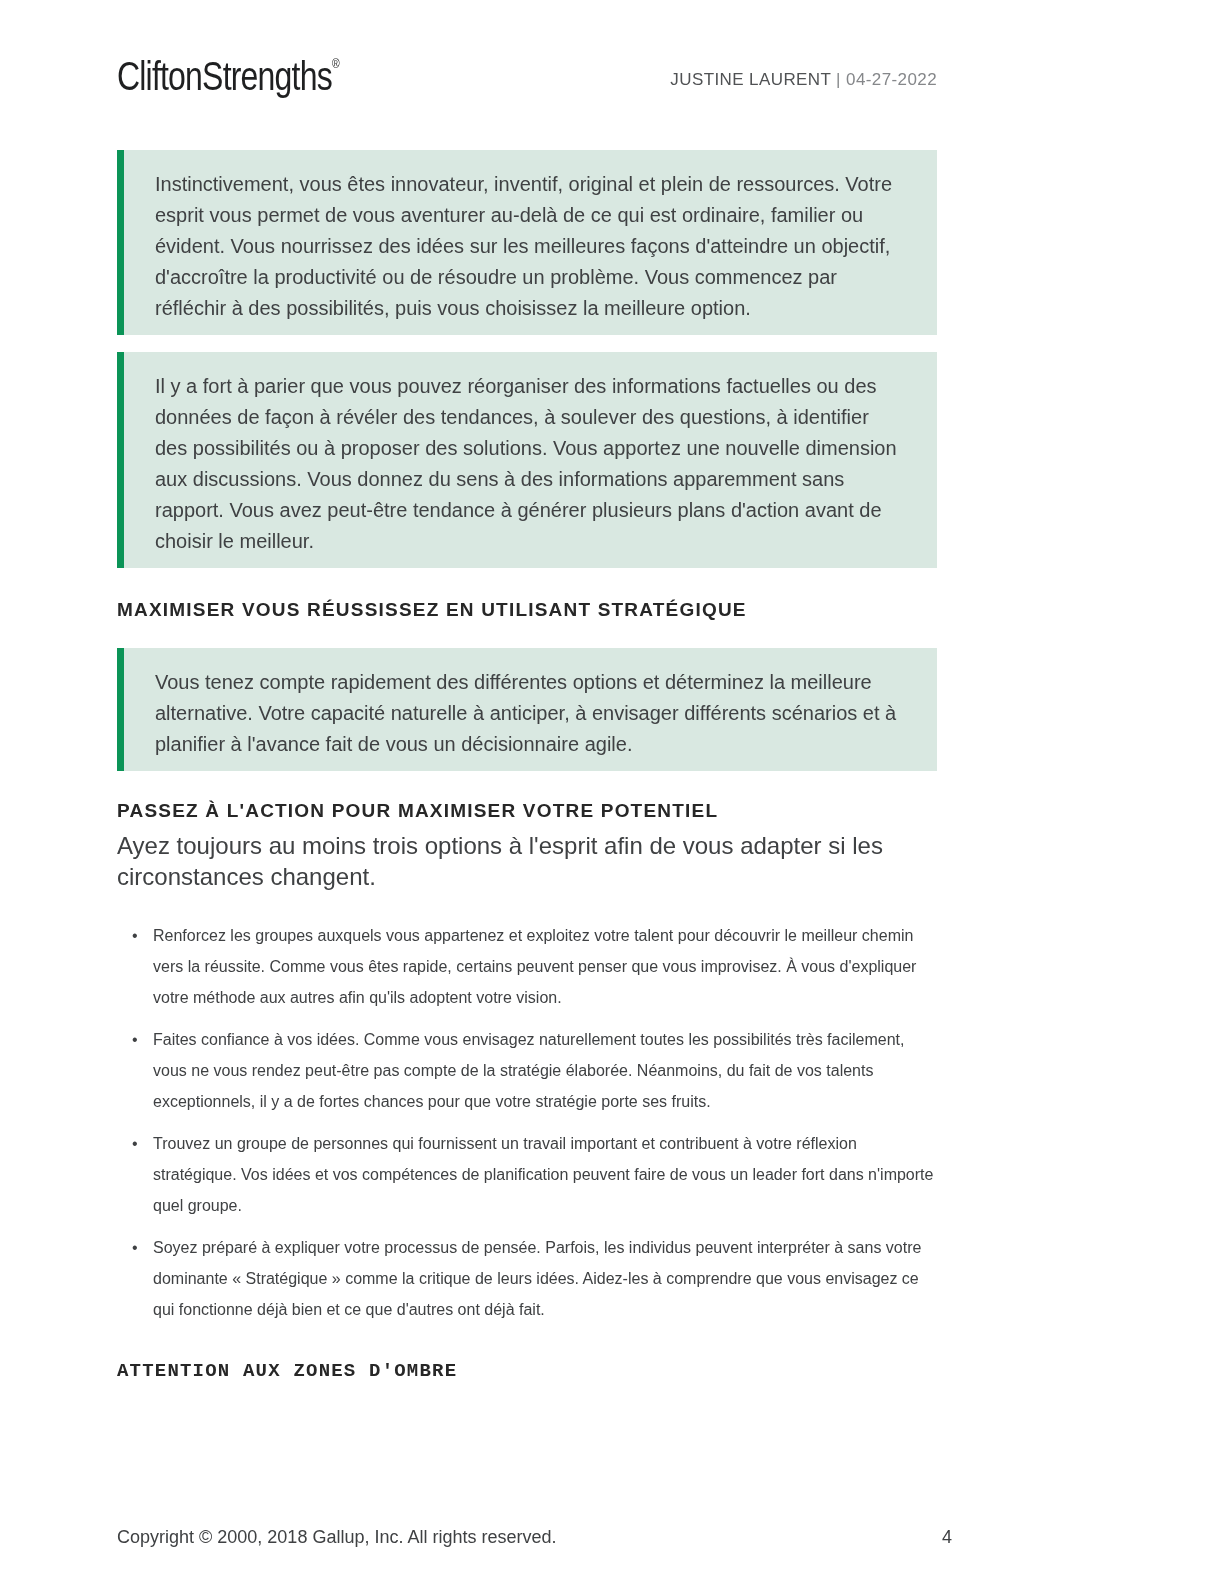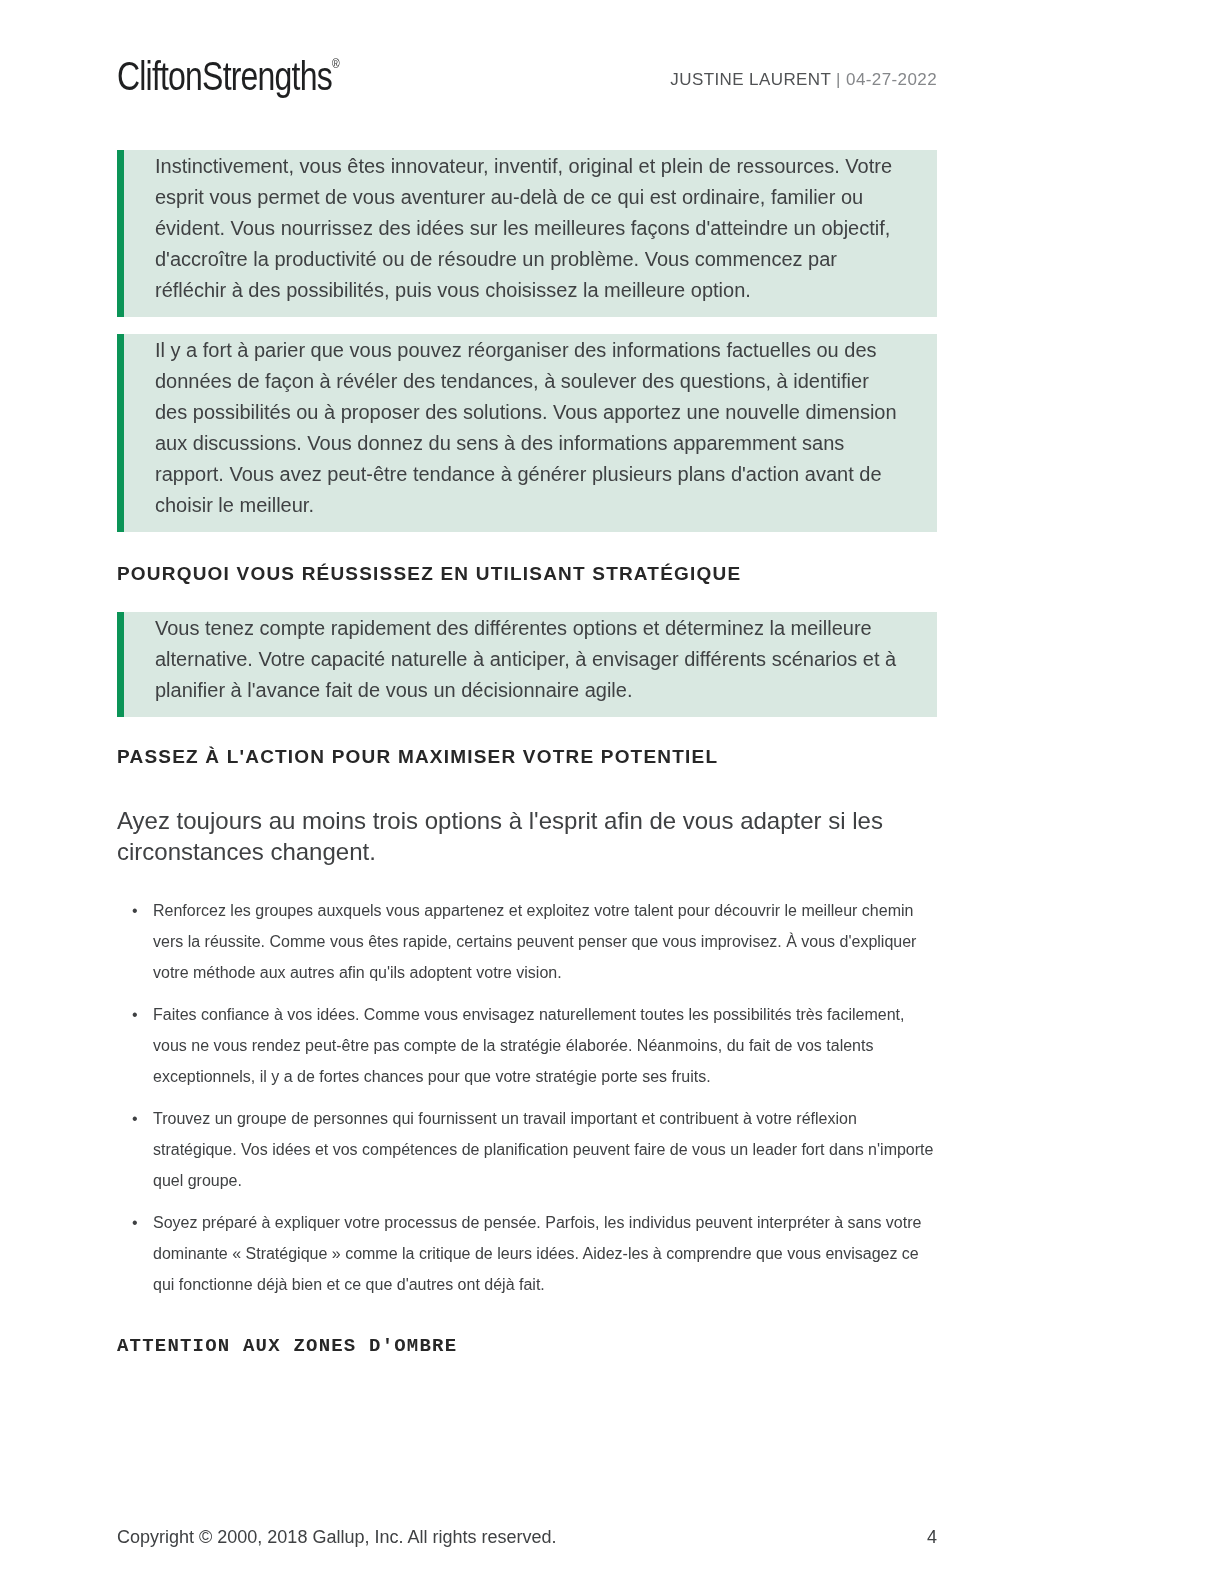--- a/index.html
+++ b/index.html
@@ -54,37 +54,37 @@
     white-space: nowrap;
   }
   .header-right .name { font-weight: normal; color: var(--name-text); }
   .header-right .sep,
   .header-right .date { font-weight: 400; color: var(--date-text); }
 
   
   .quote {
     background: var(--quote-bg);
     border-left: 7px solid var(--accent);
-    padding: 1px 34px 11px 31px;
+    padding: 19px 34px 11px 31px;
     margin: 0 0 17px 0;
     font-size: 20px;
     line-height: 31px;
   }
   .quote.last { margin-bottom: 0; }
 
   
   .section-heading {
     font-size: 19px;
     font-weight: bold;
     letter-spacing: 1.2px;
     color: var(--heading-text);
     margin: 0;
   }
   .heading-why    { margin: 31px 0 27px 0; }
-  .heading-action { margin: 29px 0 37px 0; }
+  .heading-action { margin: 29px 0 8px 0; }
   .heading-blind  { margin: 35px 0 0 0; font-family: Liberation Mono, monospace; }
 
   
   .action-intro {
     font-size: 24px;
     line-height: 31px;
     margin: 0 0 28px 0;
     color: var(--body-text);
   }
 
@@ -102,21 +102,21 @@
     position: absolute;
     left: 15px;
     top: 0;
     color: var(--body-text);
   }
 
   
   .footer {
     position: absolute;
     left: 117px;
-    right: 111px;
+    right: 96px;
     bottom: 36px;
     display: flex;
     justify-content: space-between;
     align-items: baseline;
     font-size: 18px;
     color: var(--body-text);
   }
   .footer .page-number { font-size: 18px; }
 </style>
 </head>
@@ -137,21 +137,21 @@
     </div>
 
     <div class="quote">
       <span>Instinctivement, vous êtes innovateur, inventif, original et plein de ressources. Votre esprit vous permet de vous aventurer au-delà de ce qui est ordinaire, familier ou évident. Vous nourrissez des idées sur les meilleures façons d'atteindre un objectif, d'accroître la productivité ou de résoudre un problème. Vous commencez par réfléchir à des possibilités, puis vous choisissez la meilleure option.</span>
     </div>
 
     <div class="quote">
       <span>Il y a fort à parier que vous pouvez réorganiser des informations factuelles ou des données de façon à révéler des tendances, à soulever des questions, à identifier des possibilités ou à proposer des solutions. Vous apportez une nouvelle dimension aux discussions. Vous donnez du sens à des informations apparemment sans rapport. Vous avez peut-être tendance à générer plusieurs plans d'action avant de choisir le meilleur.</span>
     </div>
 
-    <h2 class="section-heading heading-why">POURQUOI VOUS RÉUSSISSEZ EN UTILISANT STRATÉGIQUE</h2>
+    <h2 class="section-heading heading-why">MAXIMISER VOUS RÉUSSISSEZ EN UTILISANT STRATÉGIQUE</h2>
 
     <div class="quote last">
       <span>Vous tenez compte rapidement des différentes options et déterminez la meilleure alternative. Votre capacité naturelle à anticiper, à envisager différents scénarios et à planifier à l'avance fait de vous un décisionnaire agile.</span>
     </div>
 
     <h2 class="section-heading heading-action">PASSEZ À L'ACTION POUR MAXIMISER VOTRE POTENTIEL</h2>
 
     <p class="action-intro">Ayez toujours au moins trois options à l'esprit afin de vous adapter si les circonstances changent.</p>
 
     <ul class="action-list">

